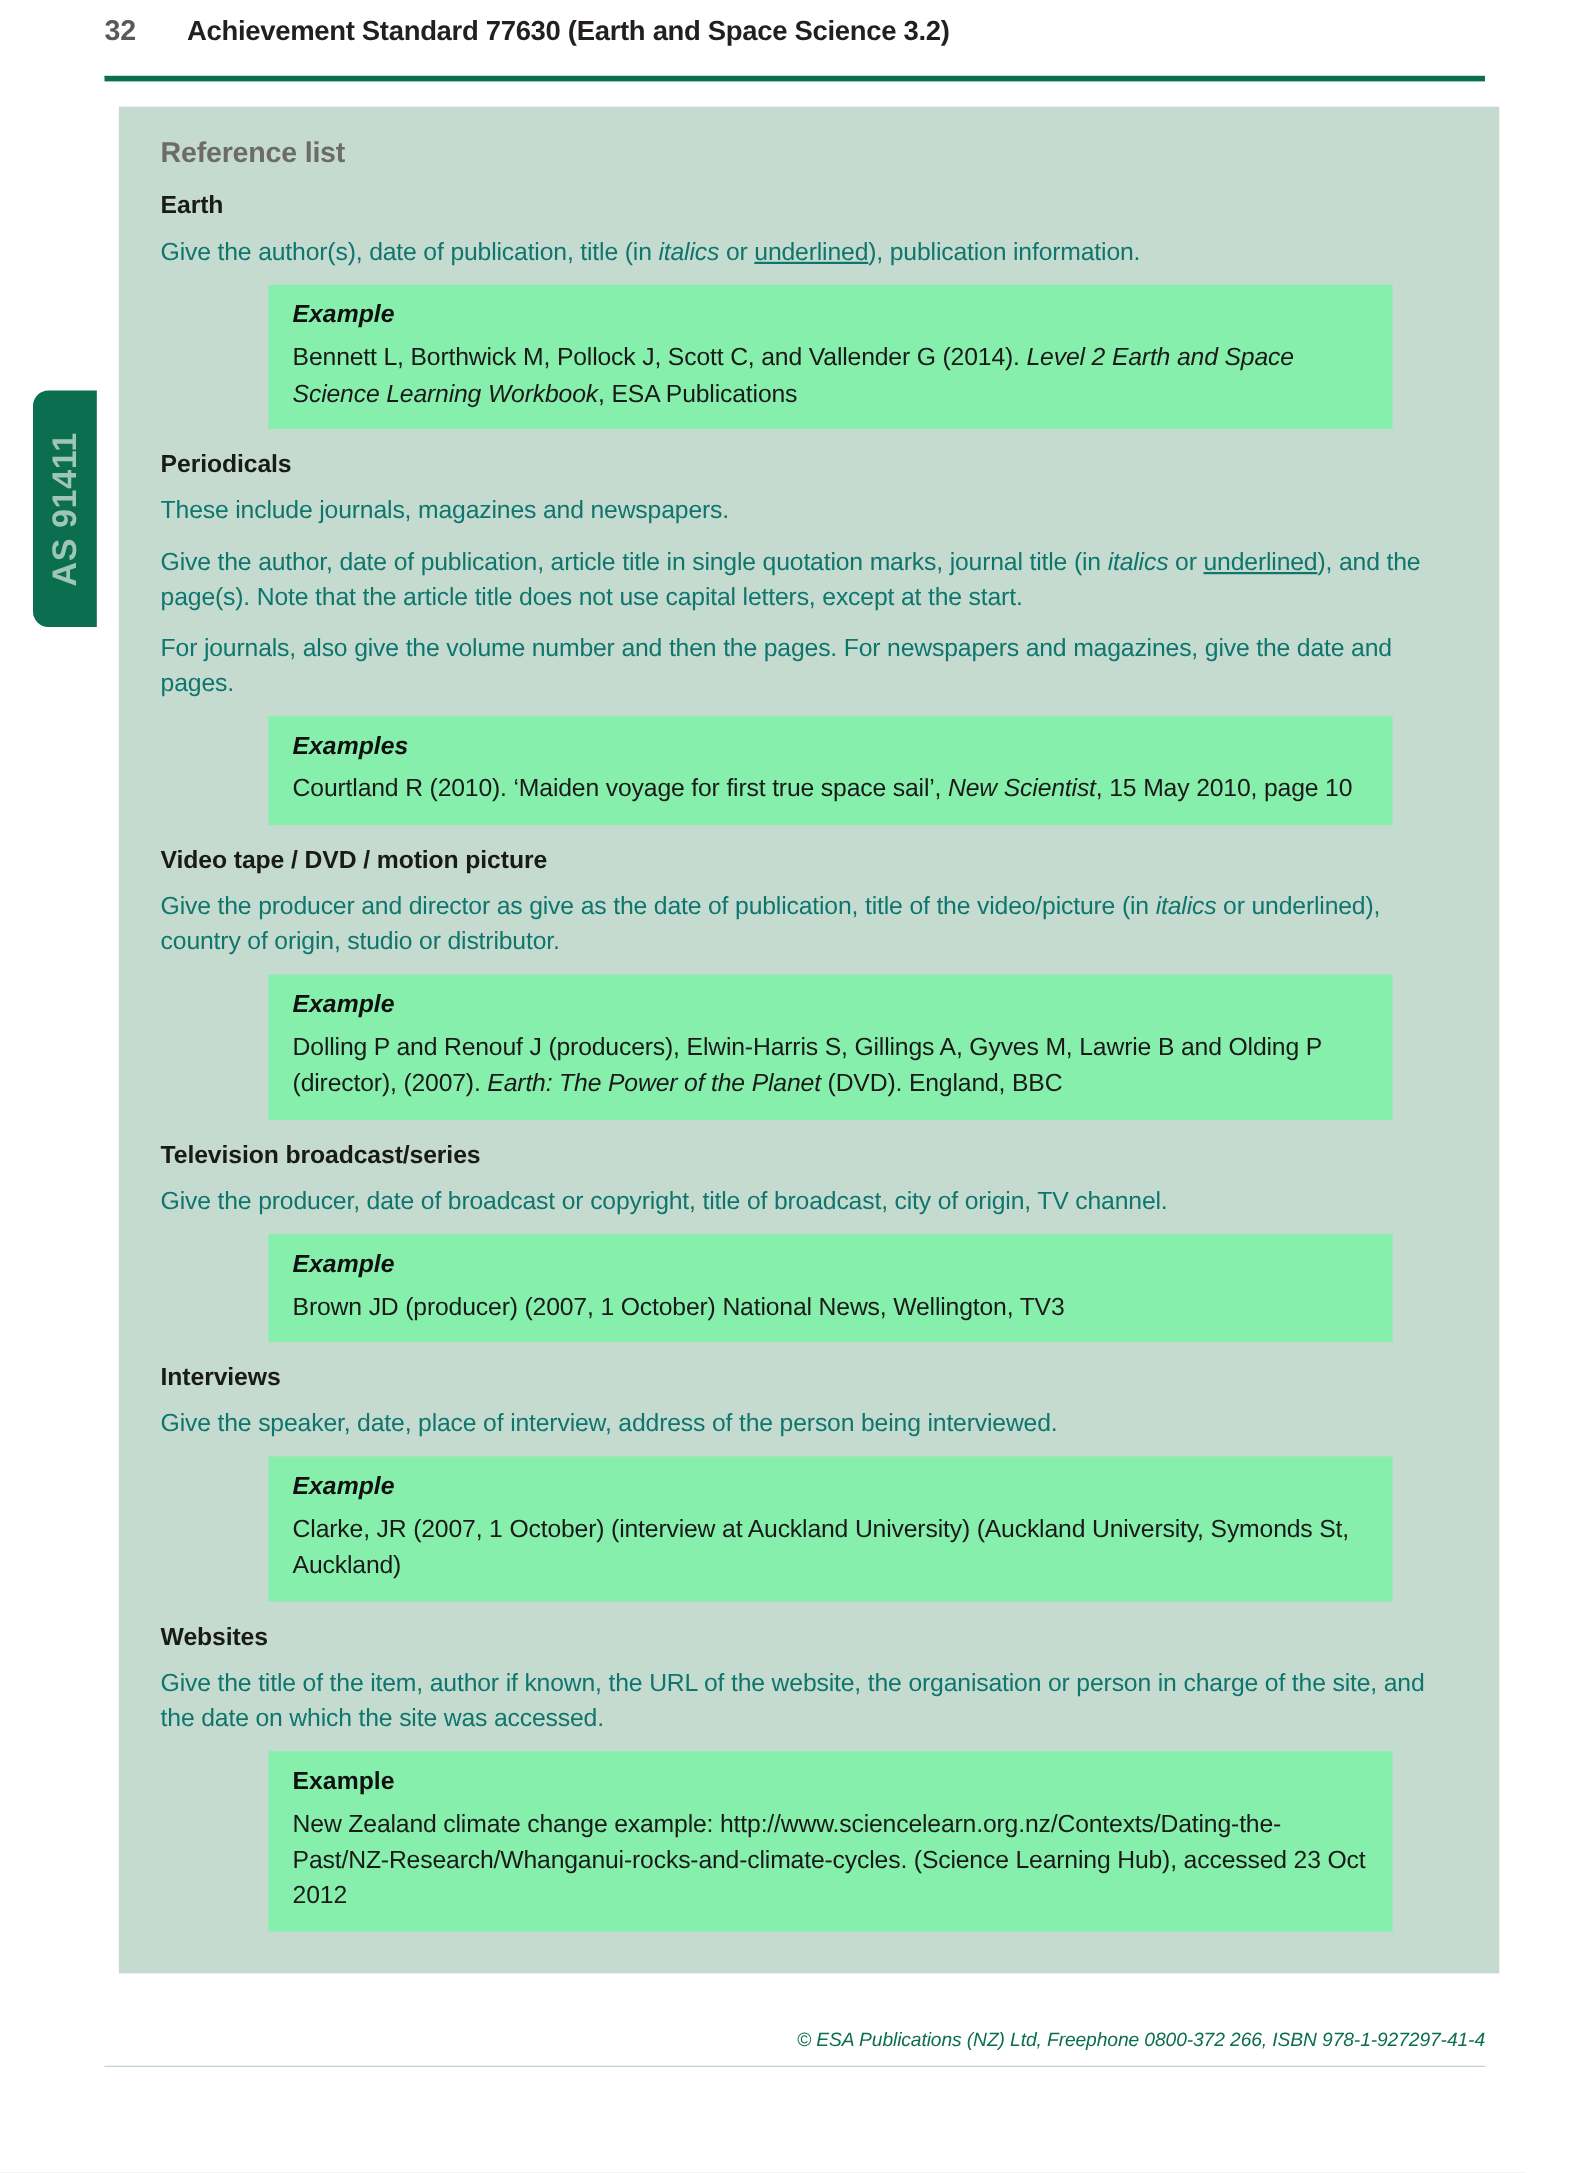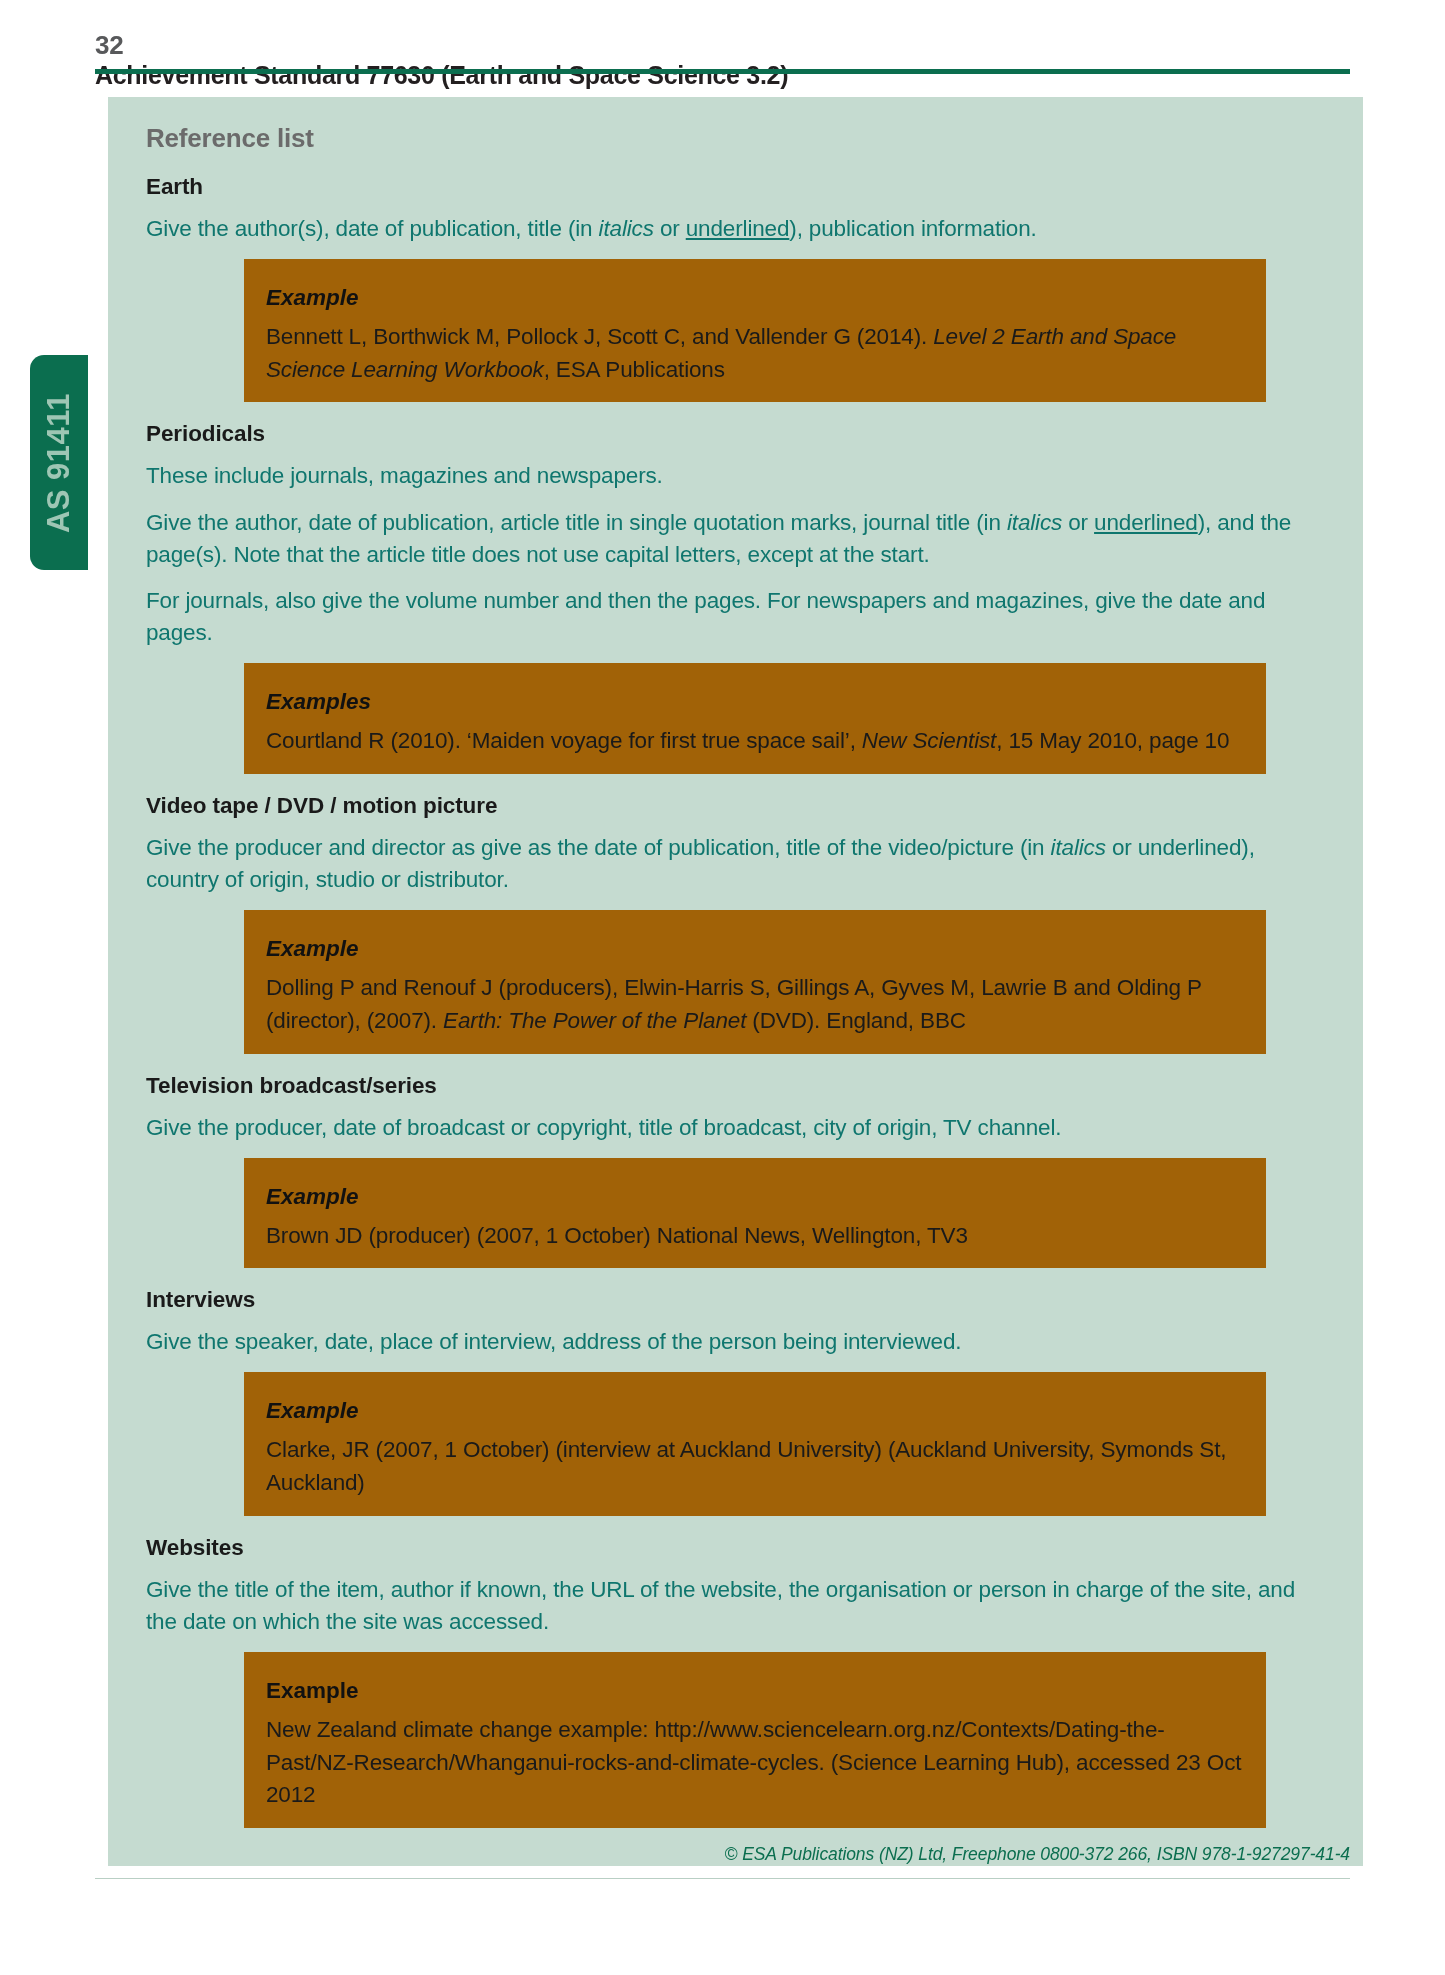--- a/index.html
+++ b/index.html
@@ -13,25 +13,24 @@
     position: relative;
     font-family: "Liberation Sans", sans-serif;
     color: #1a1a1a;
     overflow: hidden;
   }
 
   
   .page-header {
     position: absolute;
     left: 95px;
-    top: 30px;
+    top: 12px;
     width: 1255px;
     display: flex;
     align-items: baseline;
-    flex-direction: column;
   }
   .page-number {
     font-size: 26px;
     font-weight: bold;
     color: #58595b;
     width: 75px;
     letter-spacing: -0.2px;
   }
   .page-title {
     font-size: 25px;
@@ -102,23 +101,23 @@
   p.body-text {
     font-size: 22.5px;
     line-height: 1.43;
     margin: 0 0 14px 0;
     color: #0f766e;
     letter-spacing: -0.15px;
   }
 
   
   .example-box {
-    background: #a16207;
+    background: #86efac;
     margin: 2px 0 4px 98px;
-    padding: 26px 22px 16px 22px;
+    padding: 14px 22px 16px 22px;
     box-sizing: border-box;
     width: 1022px;
   }
   .example-label {
     font-size: 22.5px;
     font-weight: bold;
     font-style: italic;
     color: #111111;
     margin: 0 0 10px 0;
   }

